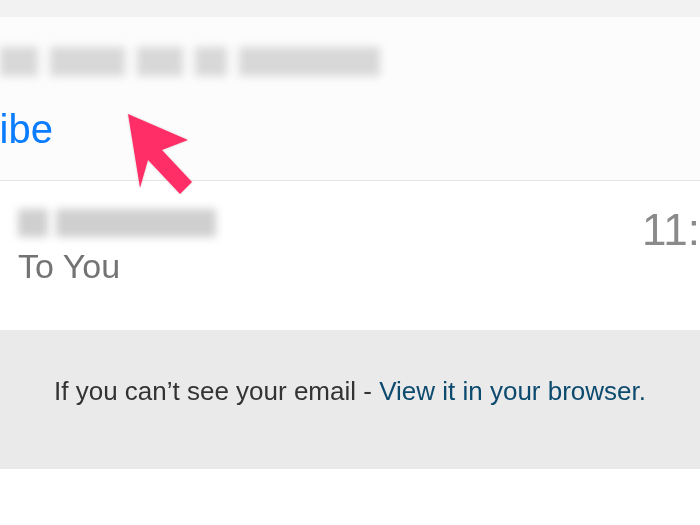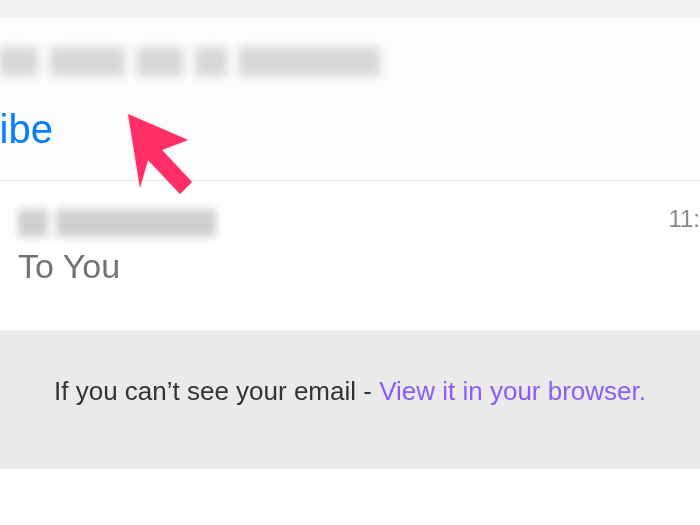--- a/index.html
+++ b/index.html
@@ -7,23 +7,23 @@
   .top-strip{height:17px;background:#f2f2f2;}
   .header{position:relative;padding:30px 0 24px 0;border-bottom:1px solid #e4e4e4;background:#fcfcfc;}
   .blur-line-1{margin-left:0;height:29px;width:380px;display:flex;gap:12px;align-items:center;}
   .blur-line-1 .seg{height:29px;background:#d8d8d8;filter:blur(4px);}
   .unsub{position:absolute;left:-76px;top:90px;color:#0a7cff;font-size:40px;font-weight:400;}
   .header-spacer{height:80px;}
   .meta{position:relative;padding:28px 0 10px 18px;}
   .sender-blur{height:28px;width:200px;display:flex;gap:8px;}
   .sender-blur .seg{height:28px;background:#cfcfcf;filter:blur(4px);}
   .to-row{margin-top:10px;color:#737373;font-size:34px;font-weight:300;}
-  .timestamp{position:absolute;right:0;top:24px;color:#8a8a8a;font-size:24px;font-weight:300;}
+  .timestamp{position:absolute;right:0;top:24px;color:#8a8a8a;font-size:44px;font-weight:300;}
   .banner{margin-top:34px;background:#eaeaea;text-align:center;padding:46px 20px 62px 20px;font-size:26px;color:#333;}
-  .banner .link{color:#8b5cf6;}
+  .banner .link{color:#0c4a6e;}
   .arrow-wrap{position:absolute;left:110px;top:96px;pointer-events:none;}
   .arrow-wrap svg{width:140px;height:140px;display:block;}
 </style>
 </head>
 <body>
 
 <div class="page">
   <div class="top-strip"></div>
 
   <div class="header">

